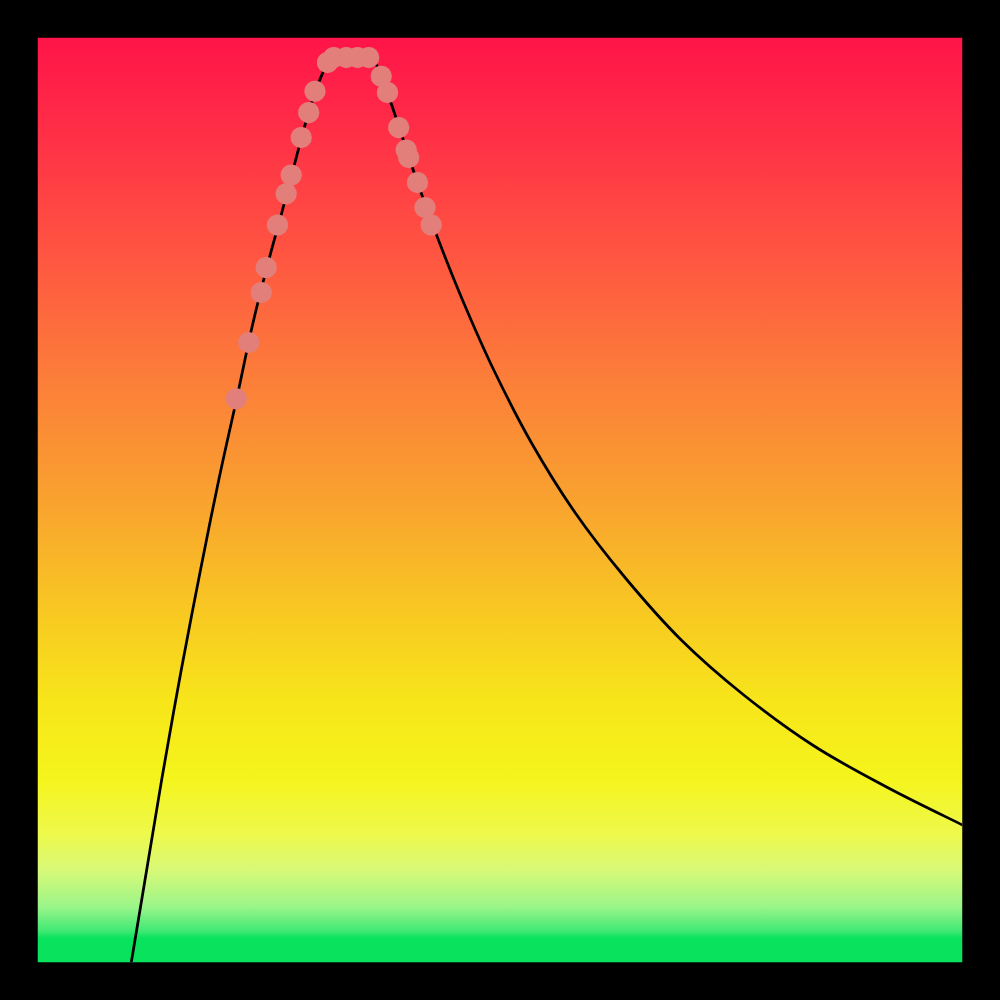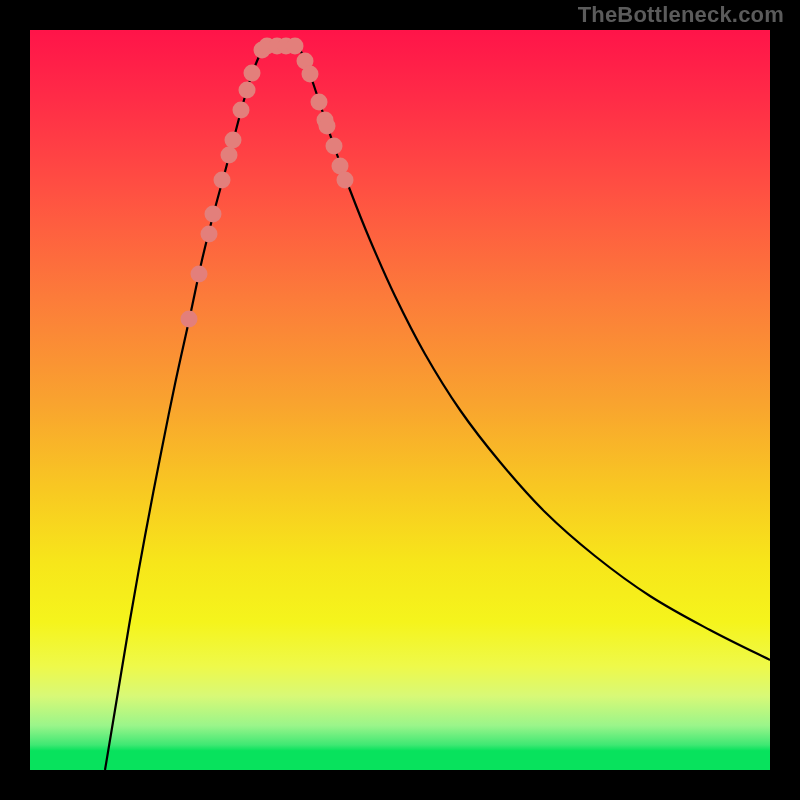--- a/index.html
+++ b/index.html
@@ -104,14 +104,13 @@
           <circle cx="280" cy="44" r="8.5" class="dot"></circle>
           <circle cx="289" cy="72" r="8.5" class="dot"></circle>
           <circle cx="295" cy="90" r="8.5" class="dot"></circle>
           <circle cx="297" cy="96" r="8.5" class="dot"></circle>
           <circle cx="304" cy="116" r="8.5" class="dot"></circle>
           <circle cx="310" cy="136" r="8.5" class="dot"></circle>
           <circle cx="315" cy="150" r="8.5" class="dot"></circle>
         </g>
     </svg>
   </div>
-  <div class="attr">TheBottleneck.com</div>
 </div>
 
 </body></html>

